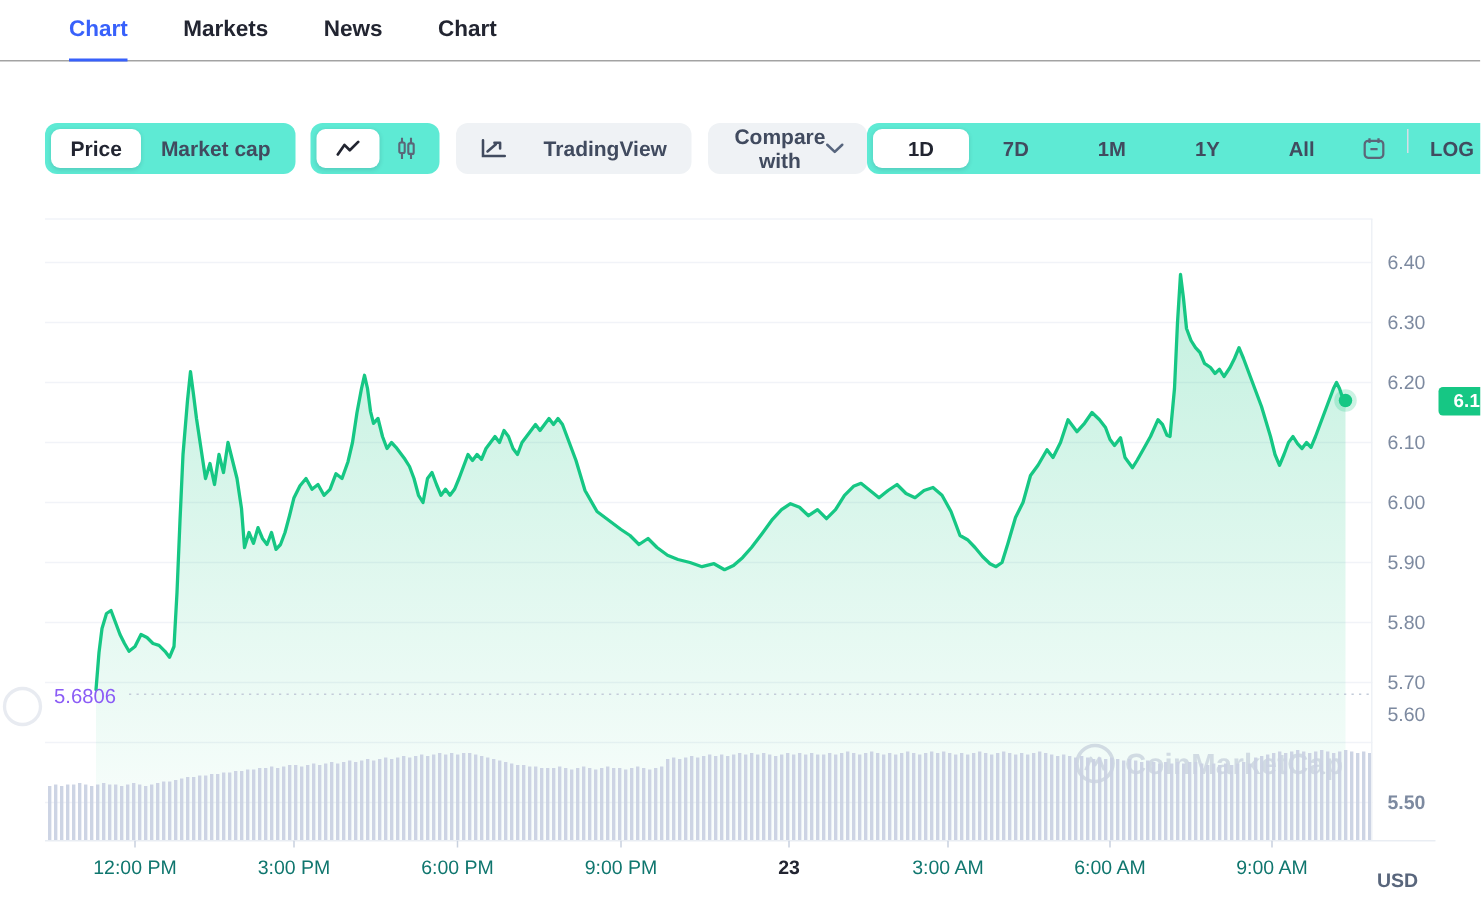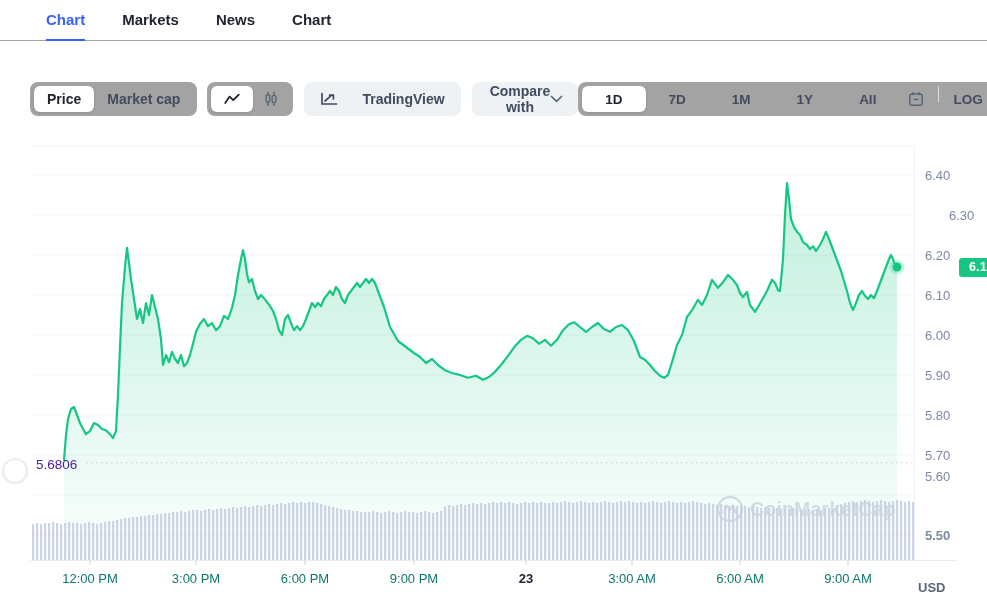--- a/index.html
+++ b/index.html
@@ -9,21 +9,21 @@
     font-family:"Liberation Sans","DejaVu Sans",sans-serif; -webkit-font-smoothing:antialiased;
   }
   
   .tabs { display:flex; gap:37px; padding-left:46px; height:41px; align-items:flex-end;
           border-bottom:1px solid #a3a3a3; }
   .tab  { font-size:15px; font-weight:600; color:#222531; padding-bottom:11px;
           border-bottom:2px solid transparent; margin-bottom:-1px; cursor:pointer; }
   .tab.active { color:#3861fb; border-bottom-color:#3861fb; }
   
   .toolbar { position:absolute; left:30px; right:24px; top:82px; display:flex; align-items:center; z-index:8; }
-  .seg { background:#a3a3a3; border-radius:8px; display:flex; align-items:flex-start; padding:4px; height:34px; }
+  .seg { background:#5eead4; border-radius:8px; display:flex; align-items:flex-start; padding:4px; height:34px; }
   .seg-btn { height:26px; border:0; background:transparent; border-radius:6px; padding:0 13px;
              font:600 14px "Liberation Sans","DejaVu Sans",sans-serif; color:#414b5f; cursor:pointer;
              display:flex; align-items:center; gap:6px; white-space:nowrap; }
   .seg-btn.on { background:#fff; box-shadow:0 1px 3px rgba(40,50,70,.16); color:#222531; }
   .pill { background:#eff2f5; border:0; height:34px; border-radius:8px; display:flex; align-items:center;
           font:600 14px "Liberation Sans","DejaVu Sans",sans-serif; color:#414b5f; cursor:pointer; }
   .grp2 { margin-left:10px; }
   .tv   { margin-left:11px; padding:0 16px; gap:24px; }
   .cmp  { margin-left:11px; width:178px; padding:0 15px 0 18px; justify-content:flex-end; }
   .ranges { margin-left:auto; }
@@ -33,21 +33,21 @@
   
   #chart-svg { position:absolute; left:0; top:0; z-index:1; }
   .ytick { position:absolute; left:925px; transform:translateY(-50%); font-size:13px; color:#7d8aa0; z-index:3; }
   .xtick { position:absolute; top:578px; transform:translate(-50%,-50%); font-size:13px; color:#0f766e;
            z-index:3; white-space:nowrap; }
   .xtick.bold { color:#222531; font-weight:700; }
   .badge { position:absolute; left:959px; top:258px; width:45px; height:19px; background:#16c784; color:#fff;
            border-radius:3px; font:700 12.5px/19px "Liberation Sans","DejaVu Sans",sans-serif;
            text-align:center; z-index:6; letter-spacing:.2px; }
   .low-label { position:absolute; left:36px; top:464px; transform:translateY(-50%); font-size:13.5px;
-               color:#4c1d95; z-index:4; }
+               color:#8b5cf6; z-index:4; }
   .usd { position:absolute; left:918px; top:587px; transform:translateY(-50%); font-size:13px; font-weight:700;
          color:#59667c; z-index:4; }
 </style>
 </head>
 <body>
 
 <div class="page">
 
   <nav class="tabs">
     <div class="tab active">Chart</div>
@@ -408,21 +408,21 @@
       <path d="M64,459.8 L66,435 L68,419 L71,409 L74,407 L77,415 L80,423 L83,429 L86,434.2 L90,431 L94,423 L98,425 L102,429 L106,430.2 L110,434.2 L113,438.2 L116,431 L118,395 L120,347 L122,303 L125,267 L127,247.8 L129,263 L131,279 L134,299 L137,319 L140,309 L143,323 L146,303 L149,315 L152,295 L155,307 L158,319 L161,339 L163,365 L166,355 L169,362.2 L172,351.8 L175,359 L178,363 L181,355 L184,366.2 L187,363 L190,355 L193,343.8 L196,331.8 L200,323.8 L204,319 L208,326.2 L212,323 L216,330.2 L220,326.2 L224,315.8 L228,319 L232,307.8 L235,295 L238,275 L241,259 L243,250.2 L245,259 L247,274.2 L249,282.2 L252,279 L255,291 L258,299 L261,295 L264,298.2 L267,302.2 L270,306.2 L273,311 L276,319 L279,330.2 L282,335 L285,319 L288,315 L291,323 L294,330.2 L297,326.2 L300,330.2 L303,326.2 L306,319 L309,311 L312,303 L315,307 L318,303 L321,306.2 L324,299 L327,295 L330,291 L333,295 L336,287 L339,291 L342,299 L345,303 L348,295 L351,291 L354,287 L357,283 L360,287 L363,283 L366,279 L369,283 L372,279 L375,283 L378,291 L381,299 L384,307 L387,317 L390,327 L398,341 L406,347 L414,353 L420,357 L426,363 L432,359 L438,365 L445,370.2 L452,373 L460,375 L468,377.8 L476,375.8 L483,379.8 L489,377 L495,371.8 L501,365 L508,355.8 L515,346.2 L521,339.8 L527,335.8 L533,338.2 L539,343.8 L545,339.8 L551,345.8 L557,339.8 L563,330.2 L569,324.2 L574,322.2 L580,327 L586,331.8 L592,327 L598,323 L604,329 L610,331.8 L616,327 L622,325 L628,330.2 L634,341 L640,357 L645,359.8 L650,365 L655,371 L660,375.8 L664,377.8 L668,375 L672,362.2 L677,345 L682,335 L687,317 L692,310.2 L698,299.8 L702,305 L707,295 L712,279.8 L715,283.8 L718,287.8 L723,282.2 L728,275 L733,279.8 L737,285 L740,293 L743,297 L747,291.8 L750,305 L755,311.8 L758,307 L763,298.2 L767,291 L772,279.8 L775,283 L778,290.2 L780,291 L783,259 L785,215 L787,183 L789,199 L791,219 L794,227 L797,231.8 L800,235 L803,242.2 L807,245 L810,249 L813,246.2 L816,251 L820,245 L823,239 L826,231.8 L829,239 L832,247 L835,255 L838,263 L841,271 L844,281 L847,291 L850,303 L853,310.2 L856,303 L859,295 L862,291 L865,295.8 L868,299 L871,295 L874,298.2 L877,291 L880,283 L883,275 L886,267 L889,259 L891,255 L893,259 L895,265 L897,267" fill="none" stroke="#16c784" stroke-width="2.2" stroke-linejoin="round" stroke-linecap="round"></path>
       <circle cx="897" cy="267" r="7.5" fill="#16c784" opacity="0.22"></circle>
       <circle cx="897" cy="267" r="4.5" fill="#16c784"></circle>
     </svg>
 
   <div class="badge">6.17</div>
   <div class="low-label">5.6806</div>
   <div class="usd">USD</div>
   <div id="y-axis">
       <span class="ytick" style="top: 175px;">6.40</span>
-      <span class="ytick" style="top: 215px; margin-left: 24px;">6.30</span>
+      <span class="ytick" style="top: 215px;">6.30</span>
       <span class="ytick" style="top: 255px;">6.20</span>
       <span class="ytick" style="top: 295px;">6.10</span>
       <span class="ytick" style="top: 335px;">6.00</span>
       <span class="ytick" style="top: 375px;">5.90</span>
       <span class="ytick" style="top: 415px;">5.80</span>
       <span class="ytick" style="top: 455px;">5.70</span>
       <span class="ytick" style="top: 476px;">5.60</span>
       <span class="ytick" style="top: 535px; font-weight: bold;">5.50</span>
     </div>
   <div id="x-axis">

